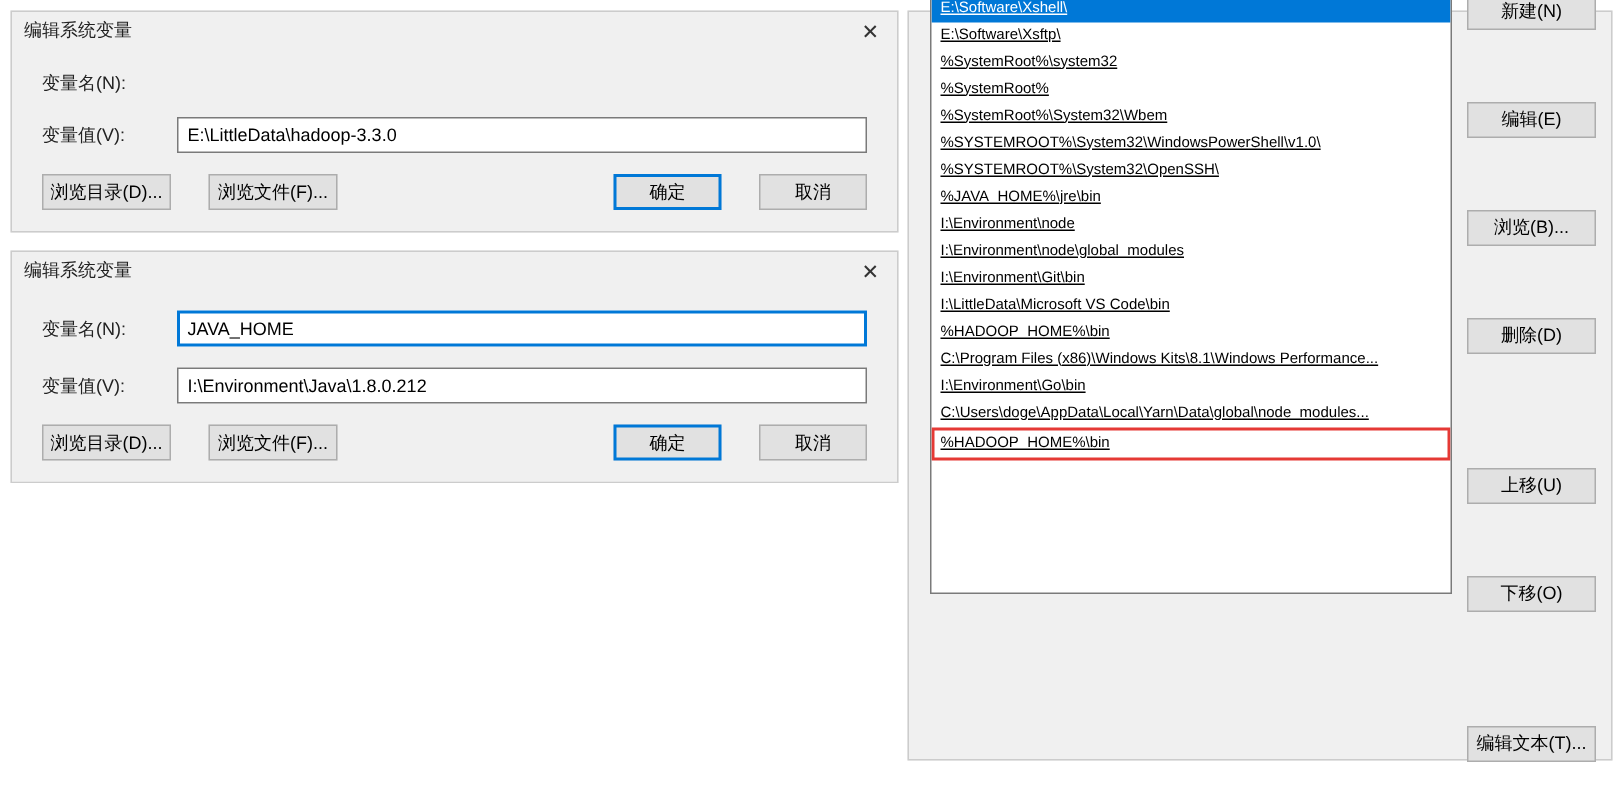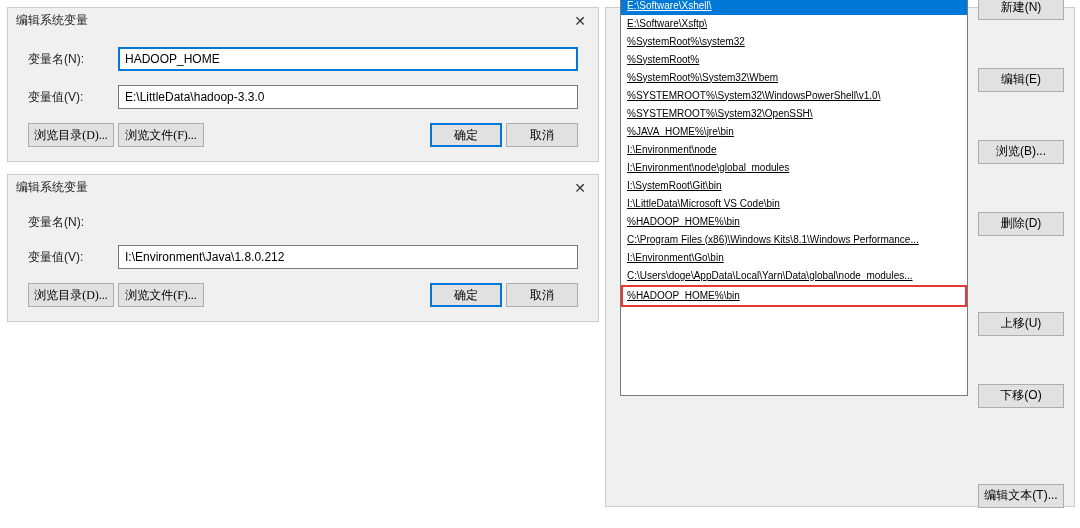--- a/index.html
+++ b/index.html
@@ -72,23 +72,22 @@
       font-size: 12px;
       font-family: inherit;
       outline: none;
     }
     .row input.focused {
       border: 2px solid #0078d7;
       padding: 0 5px;
     }
     .btn-row {
       display: flex;
-      gap: 4px;
+      gap: 25px;
       align-items: center;
-      font-family: Liberation Serif, serif;
     }
     .btn-row .spacer { flex: 1; }
     button {
       min-width: 72px;
       height: 24px;
       border: 1px solid #adadad;
       background: #e1e1e1;
       font-size: 12px;
       font-family: inherit;
       cursor: default;
@@ -163,21 +162,20 @@
 <div class="left-col">
 
   <div class="dialog small">
     <div class="dlg-header">
       <span class="dlg-title">编辑系统变量</span>
       <span class="close-x">✕</span>
     </div>
     <div class="dlg-body">
       <div class="row">
         <label>变量名(N):</label>
-        <input type="text" class="focused" value="HADOOP_HOME" style="">
       </div>
       <div class="row">
         <label>变量值(V):</label>
         <input type="text" value="E:\LittleData\hadoop-3.3.0" style="">
       </div>
       <div class="btn-row">
         <button class="wide">浏览目录(D)...</button>
         <button class="wide">浏览文件(F)...</button>
         <span class="spacer"></span>
         <button class="primary">确定</button>
@@ -187,20 +185,21 @@
   </div>
 
   <div class="dialog small">
     <div class="dlg-header">
       <span class="dlg-title">编辑系统变量</span>
       <span class="close-x">✕</span>
     </div>
     <div class="dlg-body">
       <div class="row">
         <label>变量名(N):</label>
+        <input type="text" class="focused" value="JAVA_HOME" style="">
       </div>
       <div class="row">
         <label>变量值(V):</label>
         <input type="text" value="I:\Environment\Java\1.8.0.212" style="">
       </div>
       <div class="btn-row">
         <button class="wide">浏览目录(D)...</button>
         <button class="wide">浏览文件(F)...</button>
         <span class="spacer"></span>
         <button class="primary">确定</button>
@@ -223,21 +222,21 @@
             <div class="li selected">E:\Software\Xshell\</div>
             <div class="li">E:\Software\Xsftp\</div>
             <div class="li">%SystemRoot%\system32</div>
             <div class="li">%SystemRoot%</div>
             <div class="li">%SystemRoot%\System32\Wbem</div>
             <div class="li">%SYSTEMROOT%\System32\WindowsPowerShell\v1.0\</div>
             <div class="li">%SYSTEMROOT%\System32\OpenSSH\</div>
             <div class="li">%JAVA_HOME%\jre\bin</div>
             <div class="li">I:\Environment\node</div>
             <div class="li">I:\Environment\node\global_modules</div>
-            <div class="li">I:\SystemRoot\Git\bin</div>
+            <div class="li">I:\Environment\Git\bin</div>
             <div class="li">I:\LittleData\Microsoft VS Code\bin</div>
             <div class="li">%HADOOP_HOME%\bin</div>
             <div class="li">C:\Program Files (x86)\Windows Kits\8.1\Windows Performance...</div>
             <div class="li">I:\Environment\Go\bin</div>
             <div class="li">C:\Users\doge\AppData\Local\Yarn\Data\global\node_modules...</div>
             <div class="li marked">%HADOOP_HOME%\bin</div>
           </div>
       </div>
       <div class="side-btns">
         <button class="wide">新建(N)</button>

